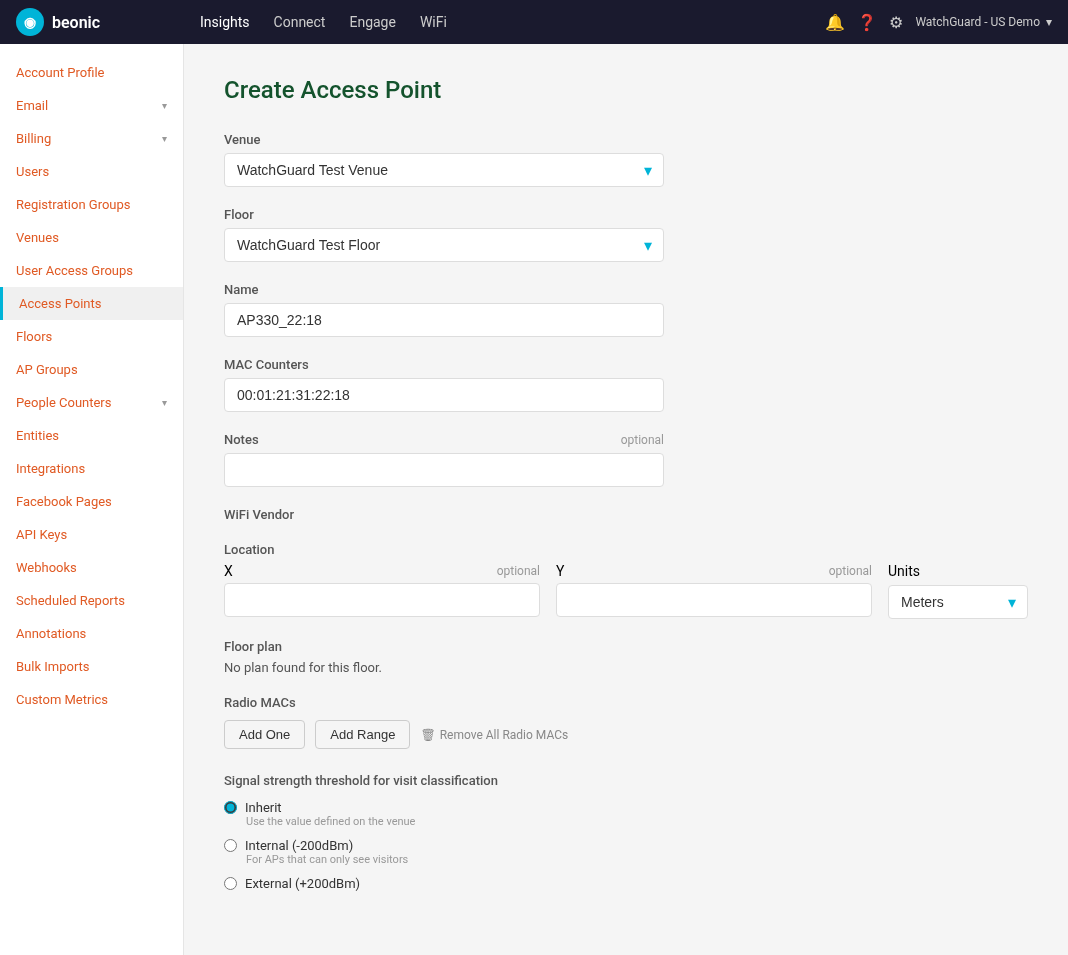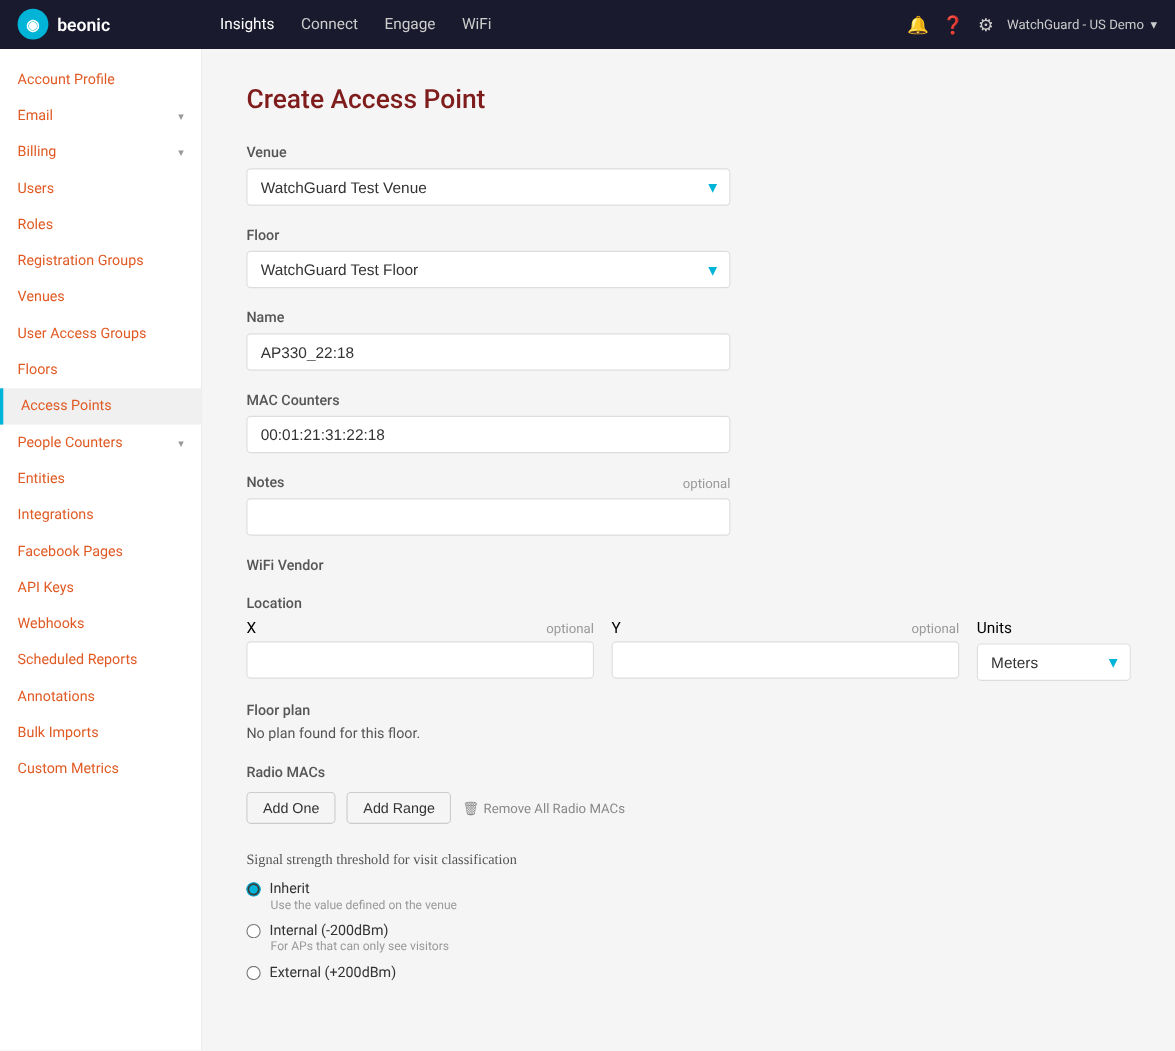--- a/index.html
+++ b/index.html
@@ -109,21 +109,21 @@
     .main {
       flex: 1;
       overflow-y: auto;
       padding: 32px 40px;
       background: #f5f5f5;
     }
 
     .page-title {
       font-size: 24px;
       font-weight: 500;
-      color: #7f1d1d;
+      color: #14532d;
       margin-bottom: 28px;
     }
     .form-group {
       margin-bottom: 20px;
     }
     .form-label {
       display: block;
       font-size: 13px;
       color: #555;
       margin-bottom: 6px;
@@ -242,21 +242,20 @@
     }
 
     .signal-section {
       margin-bottom: 28px;
     }
     .signal-title {
       font-size: 13px;
       font-weight: 500;
       color: #555;
       margin-bottom: 12px;
-      font-family: Liberation Serif, serif;
     }
     .radio-option {
       margin-bottom: 10px;
     }
     .radio-option label {
       display: flex;
       align-items: center;
       gap: 8px;
       font-size: 13px;
       color: #333;
@@ -308,36 +307,36 @@
       <span class="chevron">▾</span>
     </a>
     <a class="sidebar-item">
       <span>Billing</span>
       <span class="chevron">▾</span>
     </a>
     <a class="sidebar-item">
       <span>Users</span>
     </a>
     <a class="sidebar-item">
-      <span>Roles</span>
-    </a>
-    <a class="sidebar-item">
       <span>Registration Groups</span>
     </a>
     <a class="sidebar-item">
       <span>Venues</span>
     </a>
     <a class="sidebar-item">
       <span>User Access Groups</span>
-    </a>
-    <a class="sidebar-item">
-      <span>Floors</span>
     </a>
     <a class="sidebar-item active">
       <span>Access Points</span>
+    </a>
+    <a class="sidebar-item">
+      <span>Floors</span>
+    </a>
+    <a class="sidebar-item">
+      <span>AP Groups</span>
     </a>
     <a class="sidebar-item">
       <span>People Counters</span>
       <span class="chevron">▾</span>
     </a>
     <a class="sidebar-item">
       <span>Entities</span>
     </a>
     <a class="sidebar-item">
       <span>Integrations</span>

